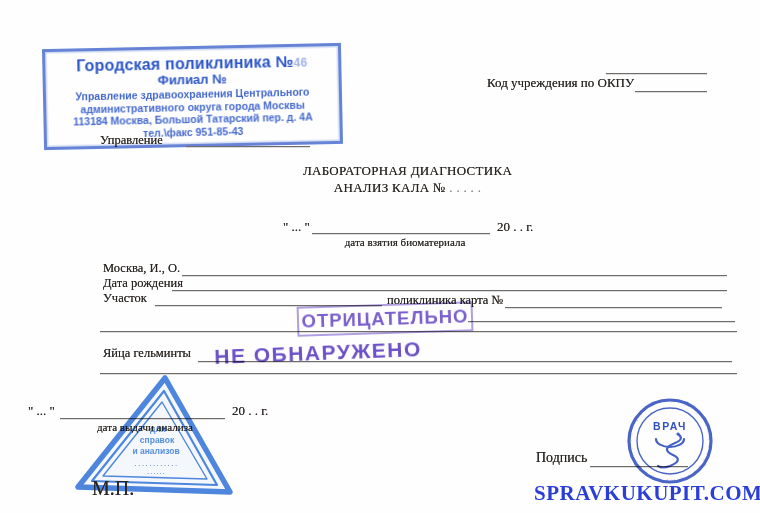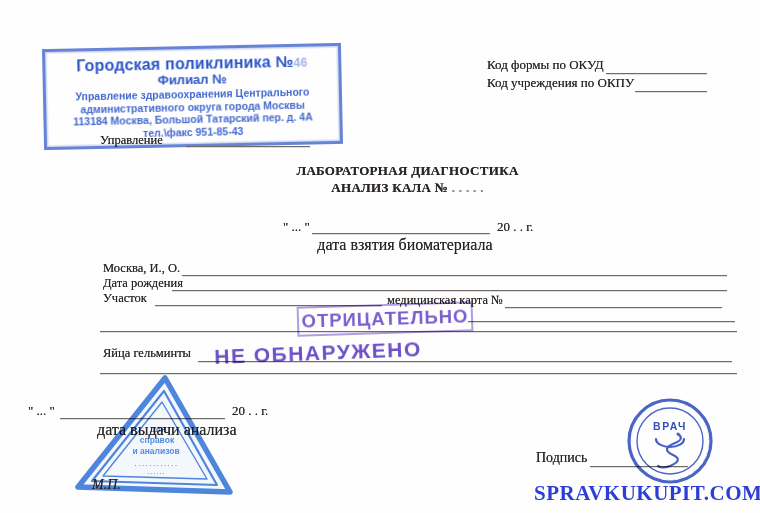--- a/index.html
+++ b/index.html
@@ -25,49 +25,48 @@
     border:2px solid rgba(123,95,206,.6);transform:rotate(-1.8deg);
     font-family:"Liberation Sans",sans-serif;font-weight:bold;font-size:18.5px;
     color:#7b5fce;letter-spacing:1px;text-align:center;line-height:26px;
     filter:blur(.35px);mix-blend-mode:multiply;}
   .eggs-stamp{left:202px;top:341px;width:232px;transform:rotate(-2.2deg);
     font-family:"Liberation Sans",sans-serif;font-weight:bold;font-size:21px;
     color:#6d51c8;letter-spacing:1.5px;text-align:center;
     filter:blur(.45px);mix-blend-mode:multiply;}
   
   .field-label{font-size:12.5px;}
-  .small-caption{font-size:16px;}
+  .small-caption{font-size:11px;}
   .title-block{left:280px;top:163px;width:255px;text-align:center;
-    font-weight:bold;font-size:13px;letter-spacing:.3px;line-height:1.3;}
+    font-weight:normal;font-size:13px;letter-spacing:.3px;line-height:1.3;}
   .dots{opacity:.55;}
   .codes{font-size:13px;}
   .watermark{left:534px;top:481px;font-weight:bold;font-size:21px;
     letter-spacing:.5px;color:#2b3fd6;font-family:"Liberation Serif",serif;}
-  .mp{left:92px;top:477px;font-size:14px;font-style:italic;}
+  .mp{left:92px;top:477px;font-size:20px;}
   svg{overflow:visible;}
   .stampsvg{mix-blend-mode:multiply;filter:blur(.3px);}
 </style>
 </head>
 <body>
 
 <div class="doc">
 
   <div class="abs clinic-stamp">
     <div class="cs-l1"><span>Городская поликлиника №</span><span class="cs-num">46</span></div>
     <div class="cs-l2">Филиал №</div>
     <div class="cs-small">Управление здравоохранения Центрального</div>
     <div class="cs-small">административного округа города Москвы</div>
     <div class="cs-small">113184 Москва, Большой Татарский пер. д. 4А</div>
     <div class="cs-small">тел.\факс 951-85-43</div>
   </div>
 
   <div class="abs ink field-label" style="left:100px;top:133px;">Управление</div>
   <div class="line" style="left:186px;top:146px;width:124px;"></div>
 
-  <div class="abs ink codes" style="left:487px;top:57px;">Код формы по ОКУД</div>
   <div class="line" style="left:606px;top:73px;width:101px;"></div>
   <div class="abs ink codes" style="left:487px;top:75px;">Код учреждения по ОКПУ</div>
   <div class="line" style="left:635px;top:91px;width:72px;"></div>
 
   <div class="abs ink title-block">
     <div>ЛАБОРАТОРНАЯ ДИАГНОСТИКА</div>
     <div><span>АНАЛИЗ КАЛА №</span> <span class="dots">. . . . .</span></div>
   </div>
 
   <div class="abs ink" style="left:283px;top:219px;font-size:13px;">" ... "</div>
@@ -76,21 +75,21 @@
   <div class="abs ink small-caption" style="left:300px;top:236px;width:210px;text-align:center;">дата взятия биоматериала</div>
 
   <div class="abs ink field-label" style="left:103px;top:261px;">Москва, И., О.</div>
   <div class="line" style="left:182px;top:275px;width:545px;"></div>
 
   <div class="abs ink field-label" style="left:103px;top:276px;">Дата рождения</div>
   <div class="line" style="left:172px;top:290px;width:555px;"></div>
 
   <div class="abs ink field-label" style="left:103px;top:291px;">Участок</div>
   <div class="line" style="left:155px;top:305px;width:227px;"></div>
-  <div class="abs ink field-label" style="left:387px;top:293px;">медицинская карта №</div>
+  <div class="abs ink field-label" style="left:387px;top:293px;">поликлиника карта №</div>
   <div class="line" style="left:505px;top:307px;width:217px;"></div>
 
   <div class="line" style="left:468px;top:321px;width:267px;"></div>
   <div class="line" style="left:100px;top:331px;width:637px;"></div>
 
   <div class="abs ink field-label" style="left:103px;top:346px;">Яйца гельминты</div>
   <div class="line" style="left:198px;top:361px;width:534px;"></div>
   <div class="line" style="left:100px;top:373px;width:637px;"></div>
 
   <div class="abs neg-stamp">ОТРИЦАТЕЛЬНО</div>

